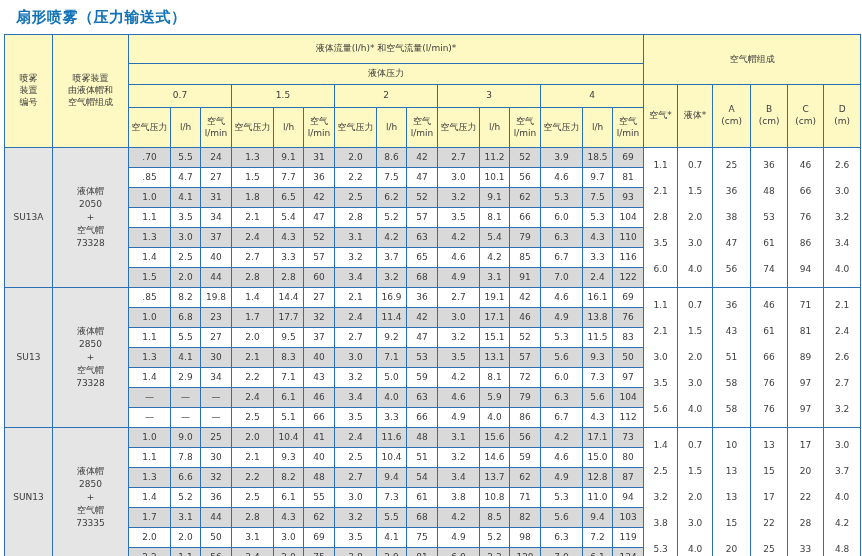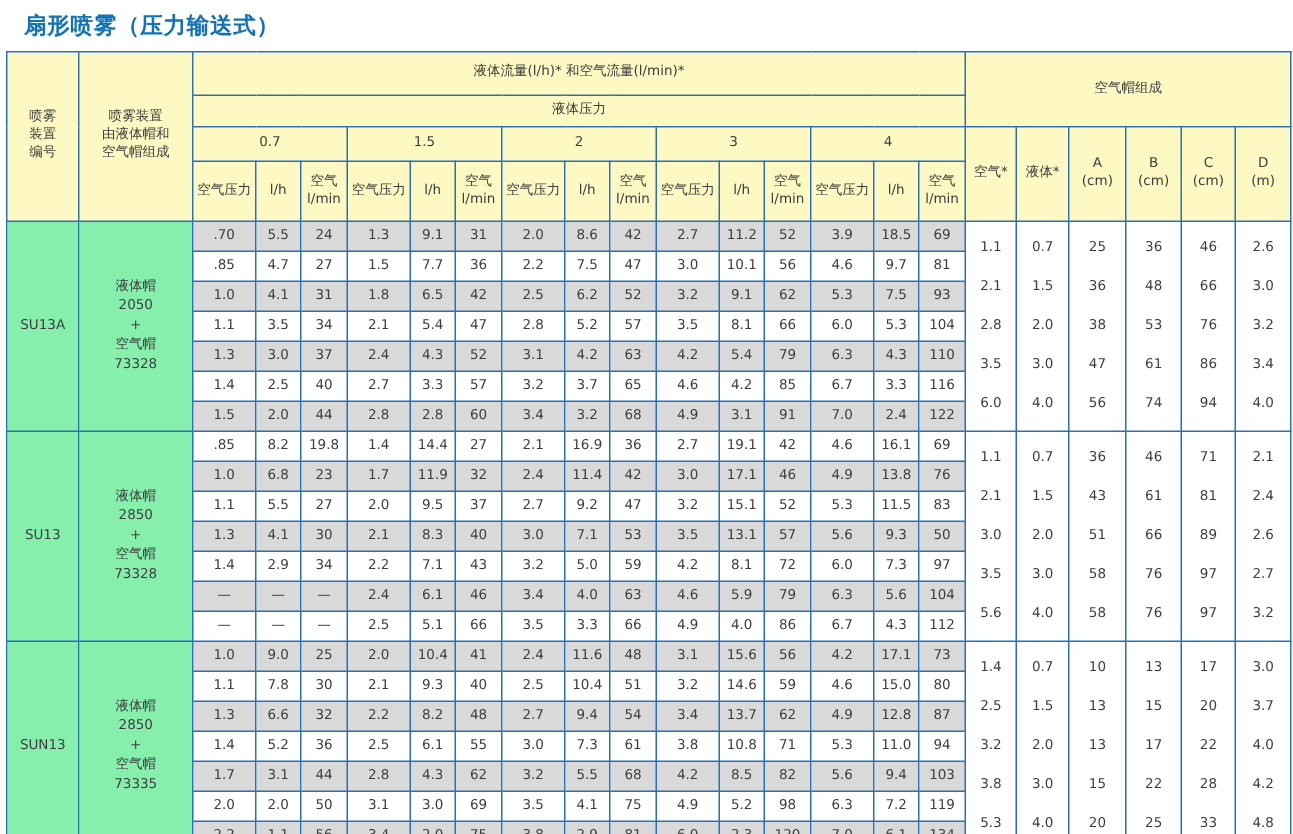--- a/index.html
+++ b/index.html
@@ -23,21 +23,21 @@
   thead th {
     font-size:9px; line-height:1.3; white-space:pre-line; background:#fef9c3;
   }
   thead tr:nth-child(1) { height:29px; }
   thead tr:nth-child(2) { height:21px; }
   thead tr:nth-child(3) { height:23px; }
   thead tr:nth-child(4) { height:40px; }
   tbody td { font-size:9px; height:19px; line-height:19px; }
   tbody td.shade { background:#d9d9d9; }
   tbody td.model-cell, tbody td.caps-cell {
-    background:#86efac; font-size:9px; white-space:pre-line; line-height:1.45;
+    background:#e5e5e5; font-size:9px; white-space:pre-line; line-height:1.45;
   }
   tbody td.spray-cell { background:#ffffff; padding:0; }
   .spray-stack {
     display:flex; flex-direction:column; justify-content:space-around;
     align-items:center; height:131px; font-size:9px; line-height:1;
   }
 </style>
 </head>
 <body>
 
@@ -378,21 +378,21 @@
             <div>2.7</div>
             <div>3.2</div>
           </div>
         </td>
       </tr>
       <tr>
         <td class="shade">1.0</td>
         <td class="shade">6.8</td>
         <td class="shade">23</td>
         <td class="shade">1.7</td>
-        <td class="shade">11.9</td>
+        <td class="shade">17.7</td>
         <td class="shade">32</td>
         <td class="shade">2.4</td>
         <td class="shade">11.4</td>
         <td class="shade">42</td>
         <td class="shade">3.0</td>
         <td class="shade">17.1</td>
         <td class="shade">46</td>
         <td class="shade">4.9</td>
         <td class="shade">13.8</td>
         <td class="shade">76</td>

